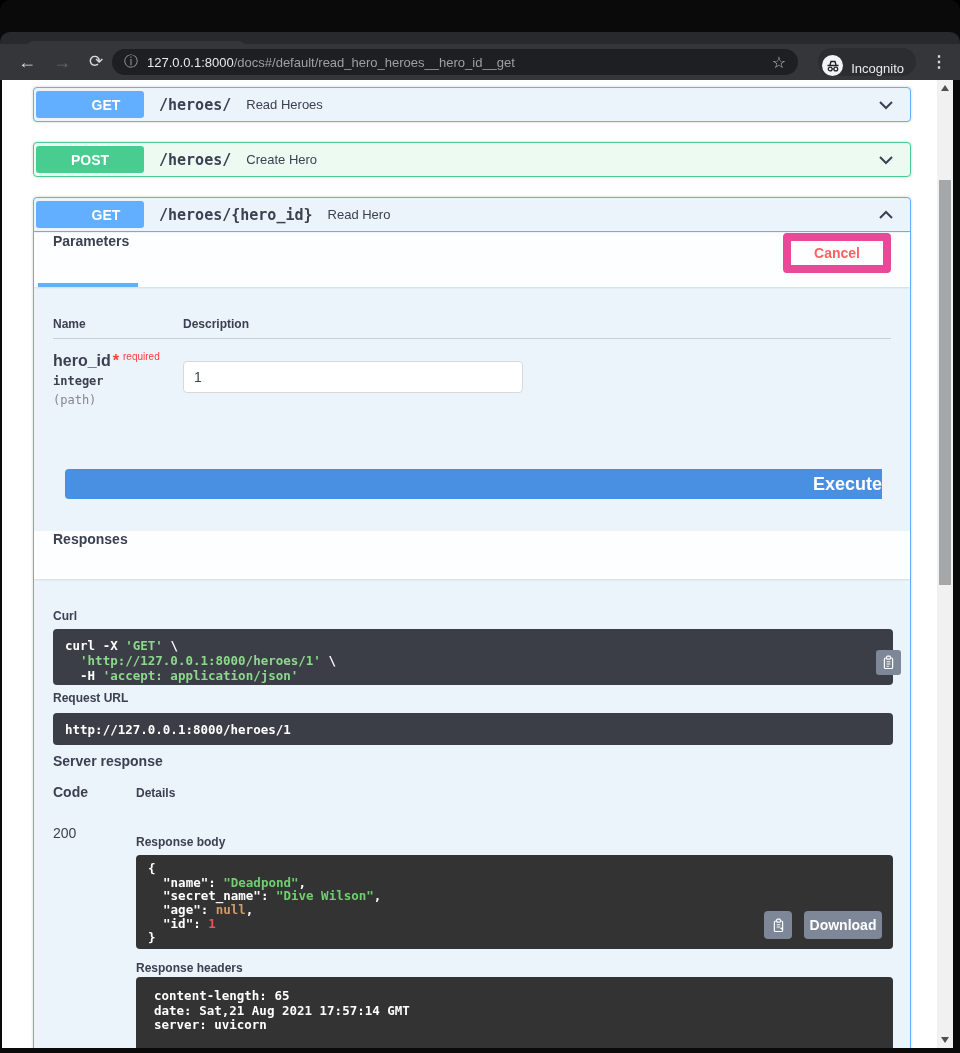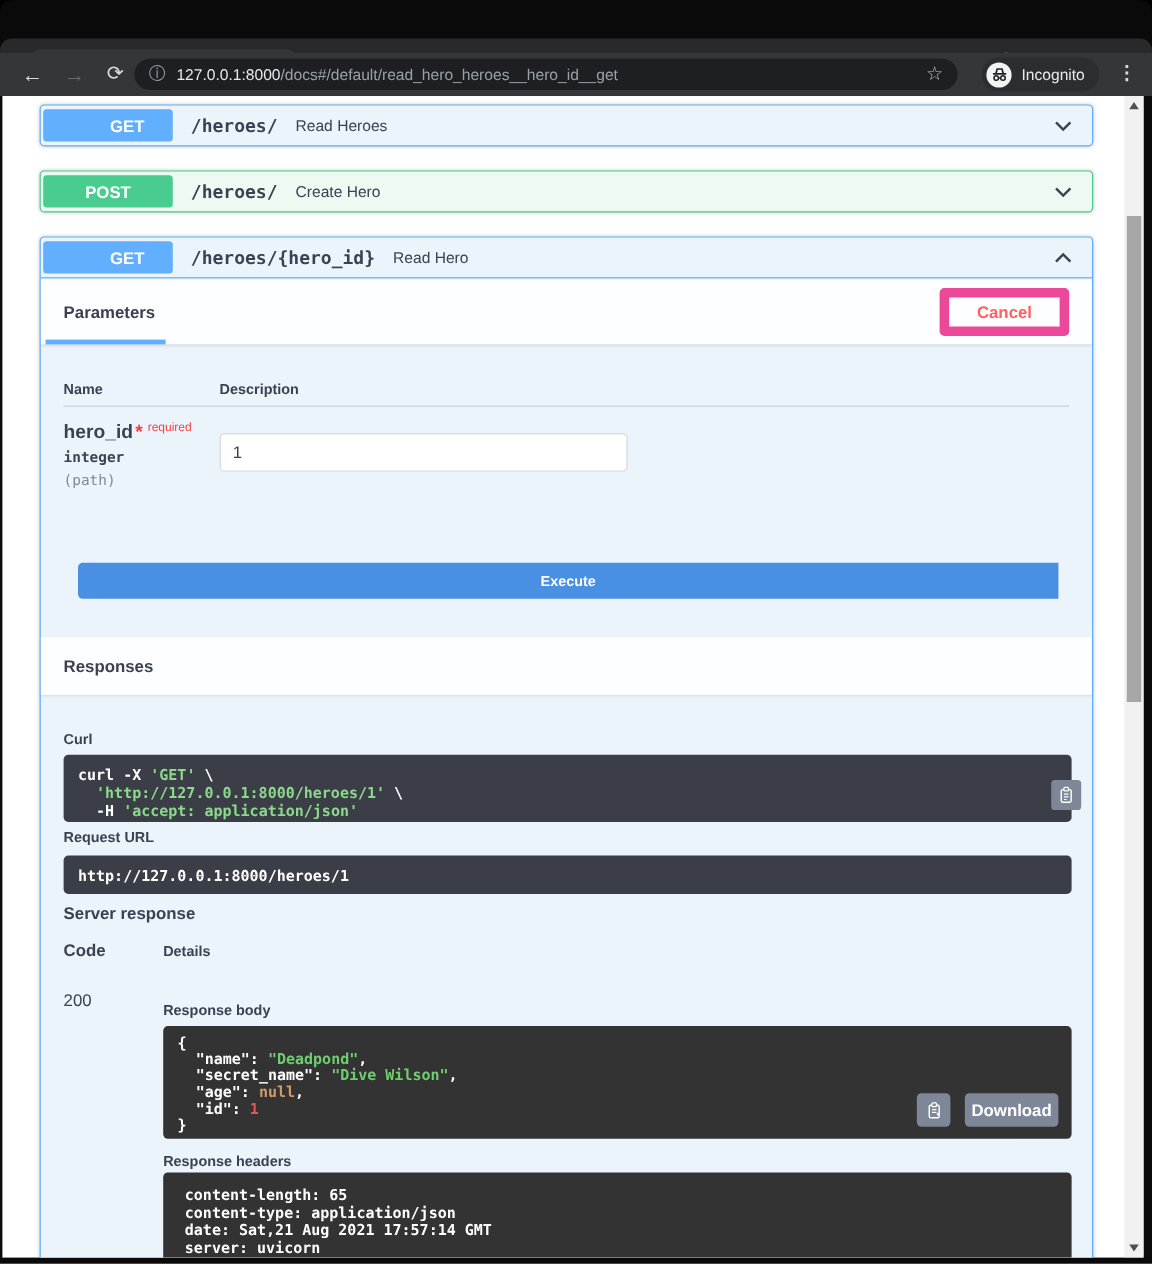--- a/index.html
+++ b/index.html
@@ -23,21 +23,21 @@
   .nav-icon { position: absolute; top: 7px; font-size: 18px; line-height: 22px; color: #d7dade; width: 24px; text-align: center; }
   .nav-back { left: 15px; }
   .nav-fwd { left: 50px; color: #66696e; }
   .nav-reload { left: 84px; font-size: 17px; }
   .urlbar { position: absolute; left: 112px; top: 5px; width: 686px; height: 26px; background: #1e1f22; border-radius: 13px; display: flex; align-items: center; padding: 0 12px; }
   .info-icon { color: #9aa0a6; font-size: 14px; margin-right: 9px; }
   .url-text { font-size: 13px; white-space: nowrap; overflow: hidden; }
   .url-host { color: #e8eaed; }
   .url-path { color: #9aa0a6; }
   .star-icon { margin-left: auto; color: #c0c3c7; font-size: 16px; }
-  .incog-badge { position: absolute; right: 44px; top: 4px; height: 28px; background: #2c2d31; border-radius: 14px; display: flex; align-items: center; padding: 0 12px 0 4px; }
+  .incog-badge { position: absolute; right: 44px; top: 4px; height: 28px; background: #2c2d31; border-radius: 14px; display: flex; align-items: flex-end; padding: 0 12px 0 4px; }
   .incog-circle { width: 21px; height: 21px; border-radius: 50%; background: #f1f3f4; display: flex; align-items: center; justify-content: center; margin-right: 8px; }
   .incog-label { color: #e8eaed; font-size: 13px; }
   .menu-dots { position: absolute; right: 12px; top: 7px; color: #d7dade; font-size: 16px; line-height: 22px; width: 18px; text-align: center; font-weight: bold; }
 
   
   .page { position: absolute; left: 2px; top: 80px; width: 951px; height: 968px; background: #fff; overflow: hidden; }
   .scrollbar { position: absolute; right: 0; top: 0; width: 16px; height: 968px; background: #f1f1f1; }
   .scroll-arrow { position: absolute; left: 4px; width: 0; height: 0; border-left: 4px solid transparent; border-right: 4px solid transparent; }
   .scroll-arrow.up { top: 5px; border-bottom: 6px solid #4e5053; }
   .scroll-arrow.down { bottom: 5px; border-top: 6px solid #4e5053; }
@@ -49,37 +49,37 @@
   .op-summary { height: 33px; display: flex; align-items: center; padding: 0 14px 0 2px; cursor: pointer; }
   .opblock.expanded .op-summary { border-bottom: 1px solid #61affe; height: 34px; }
   .method-badge { width: 108px; height: 27px; border-radius: 3px; color: #fff; font-weight: bold; font-size: 14px; display: flex; align-items: center; justify-content: center; flex: none; }
   .method-badge.get  { background: #61affe; padding-left: 32px; }
   .method-badge.post { background: #49cc90; }
   .op-path { font-family: "DejaVu Sans Mono", monospace; font-weight: bold; font-size: 15px; color: #3b4151; margin-left: 15px; }
   .op-summary-text { font-size: 13px; color: #3b4151; margin-left: 15px; }
   .chevron { margin-left: auto; display: flex; }
 
   #op3 { top: 117px; height: 960px; border-color: #61affe; background: #ebf3fb; }
-  .section-bar { position: absolute; left: 0; right: 0; background: rgba(255,255,255,.85); box-shadow: 0 1px 2px rgba(0,0,0,.1); display: flex; align-items: center; padding: 0 19px; }
+  .section-bar { position: absolute; left: 0; right: 0; background: rgba(255,255,255,.85); box-shadow: 0 1px 2px rgba(0,0,0,.1); display: flex; align-items: flex-start; padding: 0 19px; }
   .params-bar { top: 35px; height: 54px; }
   .tab-item { font-size: 14px; font-weight: bold; color: #3b4151; }
   .tab-underline { position: absolute; left: 4px; bottom: 0; width: 100px; height: 4px; background: #61affe; }
   .btn-cancel { margin-left: auto; border: 8px solid #ec4899; color: #ff6060; background: transparent; border-radius: 4px; font-weight: bold; font-size: 14px; font-family: "Liberation Sans", sans-serif; padding: 4px 23px; }
 
   .mini-label { position: absolute; font-size: 12px; font-weight: bold; color: #3b4151; }
   .thead-line { position: absolute; left: 19px; right: 19px; top: 140px; height: 1px; background: rgba(59,65,81,.2); }
   .param-name { position: absolute; left: 19px; top: 153px; font-size: 16px; font-weight: bold; color: #3b4151; }
   .req-star { color: #f93e3e; margin-left: 2px; }
   .req-label { color: #f93e3e; font-size: 10px; font-weight: normal; vertical-align: 6px; margin-left: 4px; }
   .param-type { position: absolute; left: 19px; top: 176px; font-family: "DejaVu Sans Mono", monospace; font-weight: bold; font-size: 12px; color: #3b4151; }
   .param-loc { position: absolute; left: 19px; top: 195px; font-family: "DejaVu Sans Mono", monospace; font-size: 12px; color: #848890; }
   .param-input { position: absolute; left: 149px; top: 163px; width: 340px; height: 32px; border: 1px solid #d9d9d9; border-radius: 4px; padding: 0 10px; font-size: 14px; color: #3b4151; background: #fff; font-family: "Liberation Sans", sans-serif; }
 
   .exec-row { position: absolute; left: 31px; top: 271px; width: 817px; height: 30px; display: flex; }
-  .btn-execute { flex: 1; background: #4990e2; color: #fff; border: none; border-radius: 4px 0 0 4px; font-weight: bold; font-size: 12px; font-family: "Liberation Sans", sans-serif; }
+  .btn-execute { flex: 1; background: #4990e2; color: #fff; border: none; border-radius: 4px 0 0 4px; font-weight: bold; font-size: 18px; font-family: "Liberation Sans", sans-serif; text-align: right; }
   .btn-clear { flex: 1; background: #fff; color: #3b4151; border: 1px solid #888; border-radius: 0 4px 4px 0; font-weight: bold; font-size: 14px; font-family: "Liberation Sans", sans-serif; }
 
   .responses-bar { top: 333px; height: 48px; font-size: 14px; font-weight: bold; color: #3b4151; }
 
   .codeblock { position: absolute; background: #41444e; border-radius: 4px; color: #fff; font-family: "DejaVu Sans Mono", monospace; font-size: 12.5px; font-weight: bold; white-space: pre; }
   .curl-block { top: 431px; left: 19px; width: 840px; height: 56px; padding: 9px 40px 9px 12px; line-height: 15px; background: #3b3e46; }
   .tok-str { color: #8cd98c; }
   .copy-btn { position: absolute; width: 25px; height: 25px; background: #7d8797; border-radius: 3px; display: flex; align-items: center; justify-content: center; }
   .curl-copy { right: 9px; top: 452px; }
   .url-block { top: 515px; left: 19px; width: 840px; height: 32px; display: flex; align-items: center; padding: 0 12px; white-space: nowrap; background: #3b3e46; }
@@ -229,21 +229,21 @@
         <svg width="15" height="15" viewBox="0 0 20 20">
             <rect x="4.5" y="4" width="11" height="14" rx="1.5" fill="none" stroke="#fff" stroke-width="1.6"></rect>
             <rect x="7.5" y="1.5" width="5" height="4" rx="1" fill="#7d8797" stroke="#fff" stroke-width="1.4"></rect>
             <path d="M7.5 9h5 M7.5 12h5" stroke="#fff" stroke-width="1.3"></path>
             <path d="M16 14l-3 0m0 0l1.5-1.5M13 14l1.5 1.5" stroke="#fff" stroke-width="1.2" fill="none"></path>
           </svg>
       </div>
       <button class="rb-download">Download</button>
 
       <span class="mini-label" style="left:102px;top:763px;">Response headers</span>
-      <div class="codeblock headers-block"><div>content-length: 65</div><div>content-type: application/json</div><div>date: Sat,21 Aug 2021 17:57:14 GMT</div><div>server: uvicorn</div></div>
+      <div class="codeblock headers-block"><div>content-length: 65</div><div>date: Sat,21 Aug 2021 17:57:14 GMT</div><div>server: uvicorn</div></div>
     </div>
 
     <div class="scrollbar">
       <span class="scroll-arrow up"></span>
       <div class="scroll-thumb"></div>
       <span class="scroll-arrow down"></span>
     </div>
   </div>
 </div>
 

